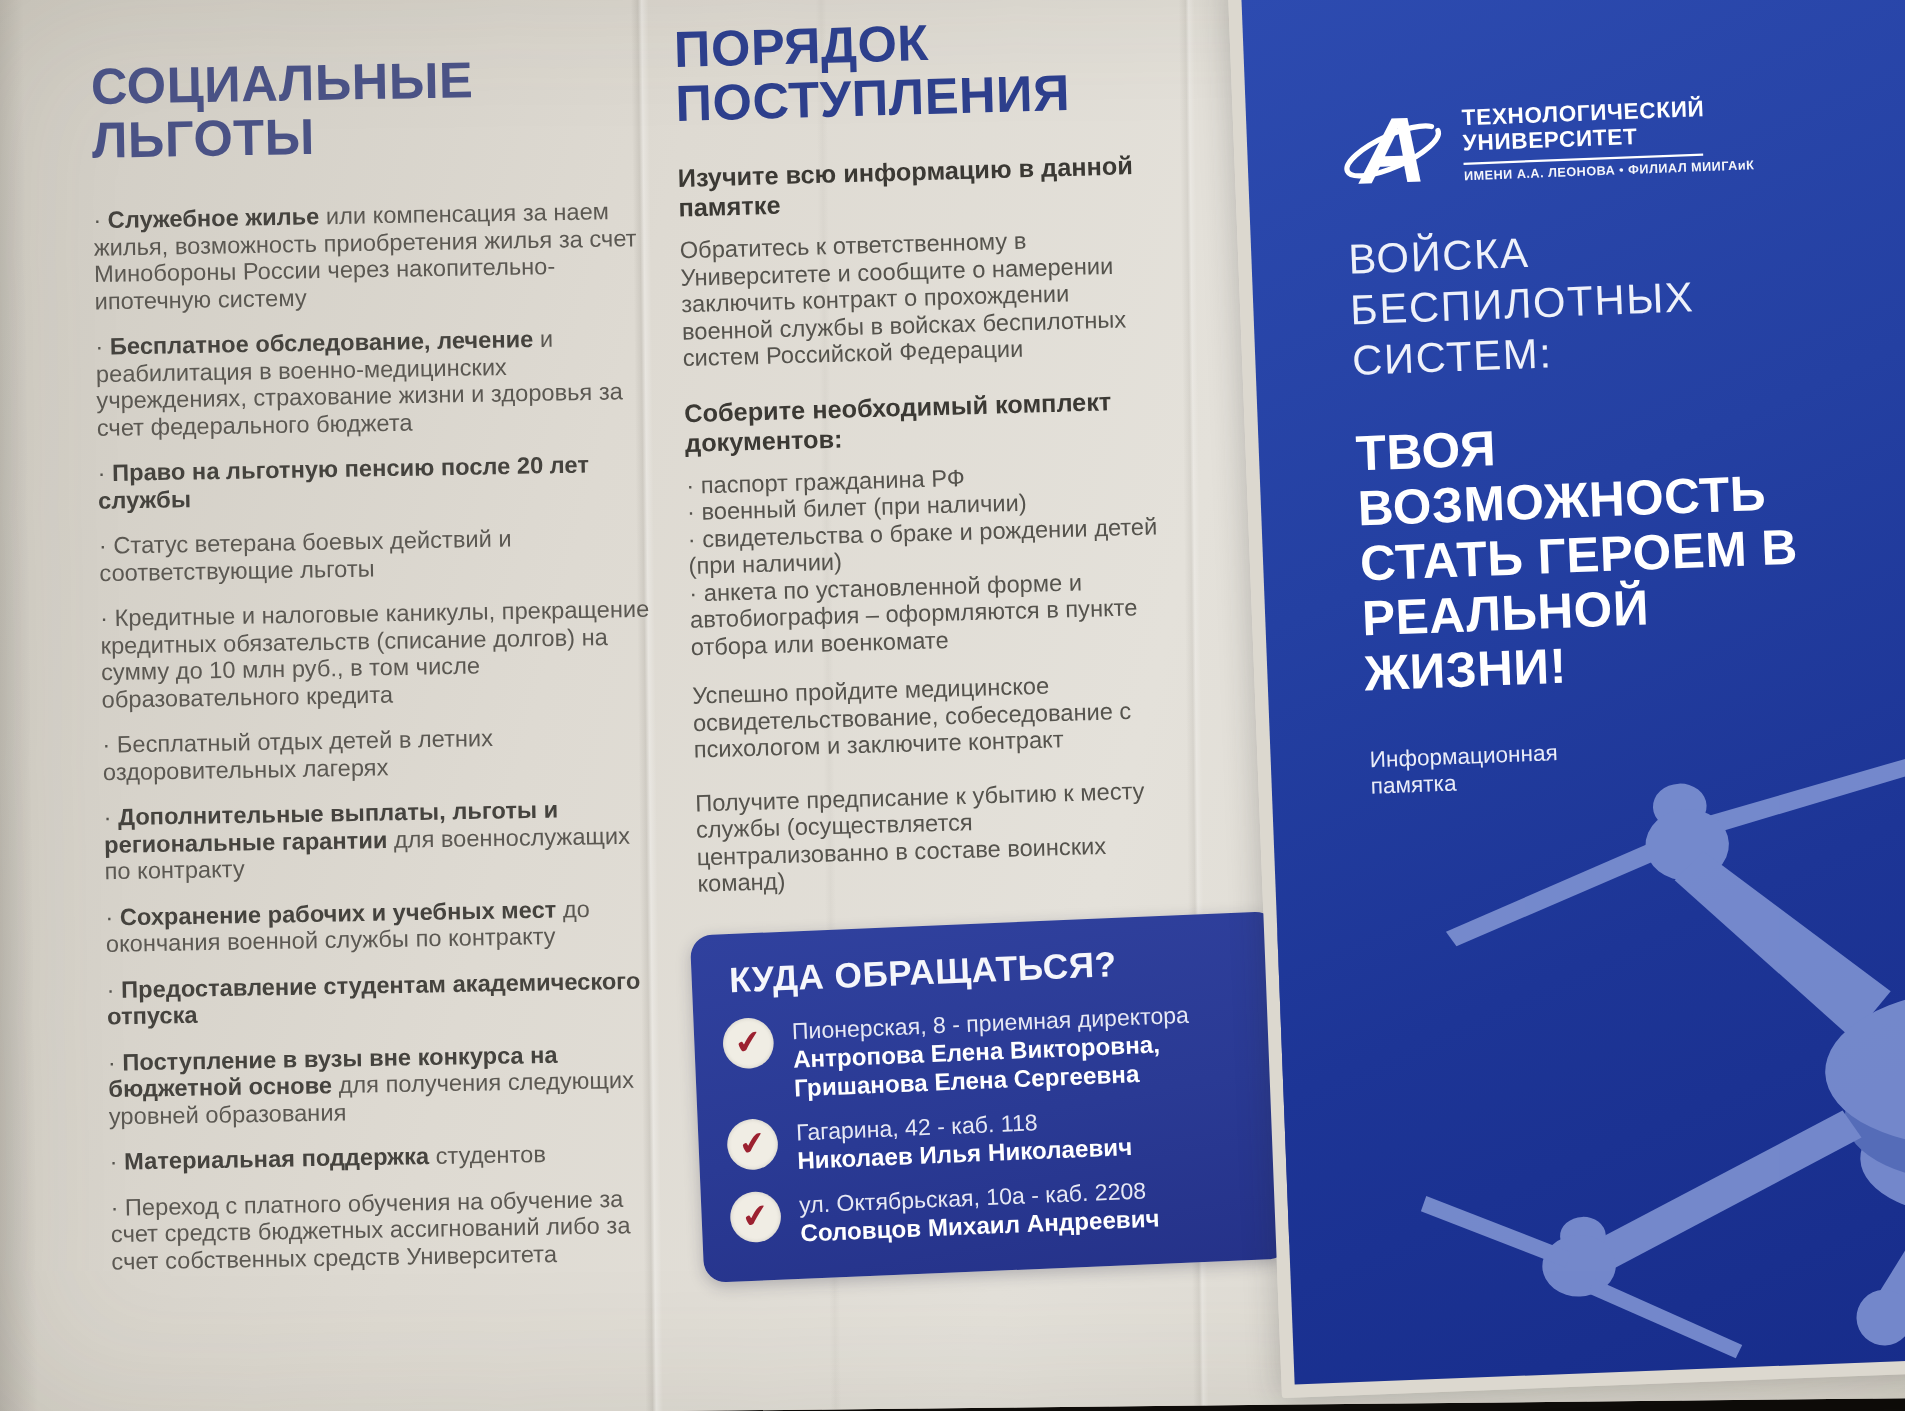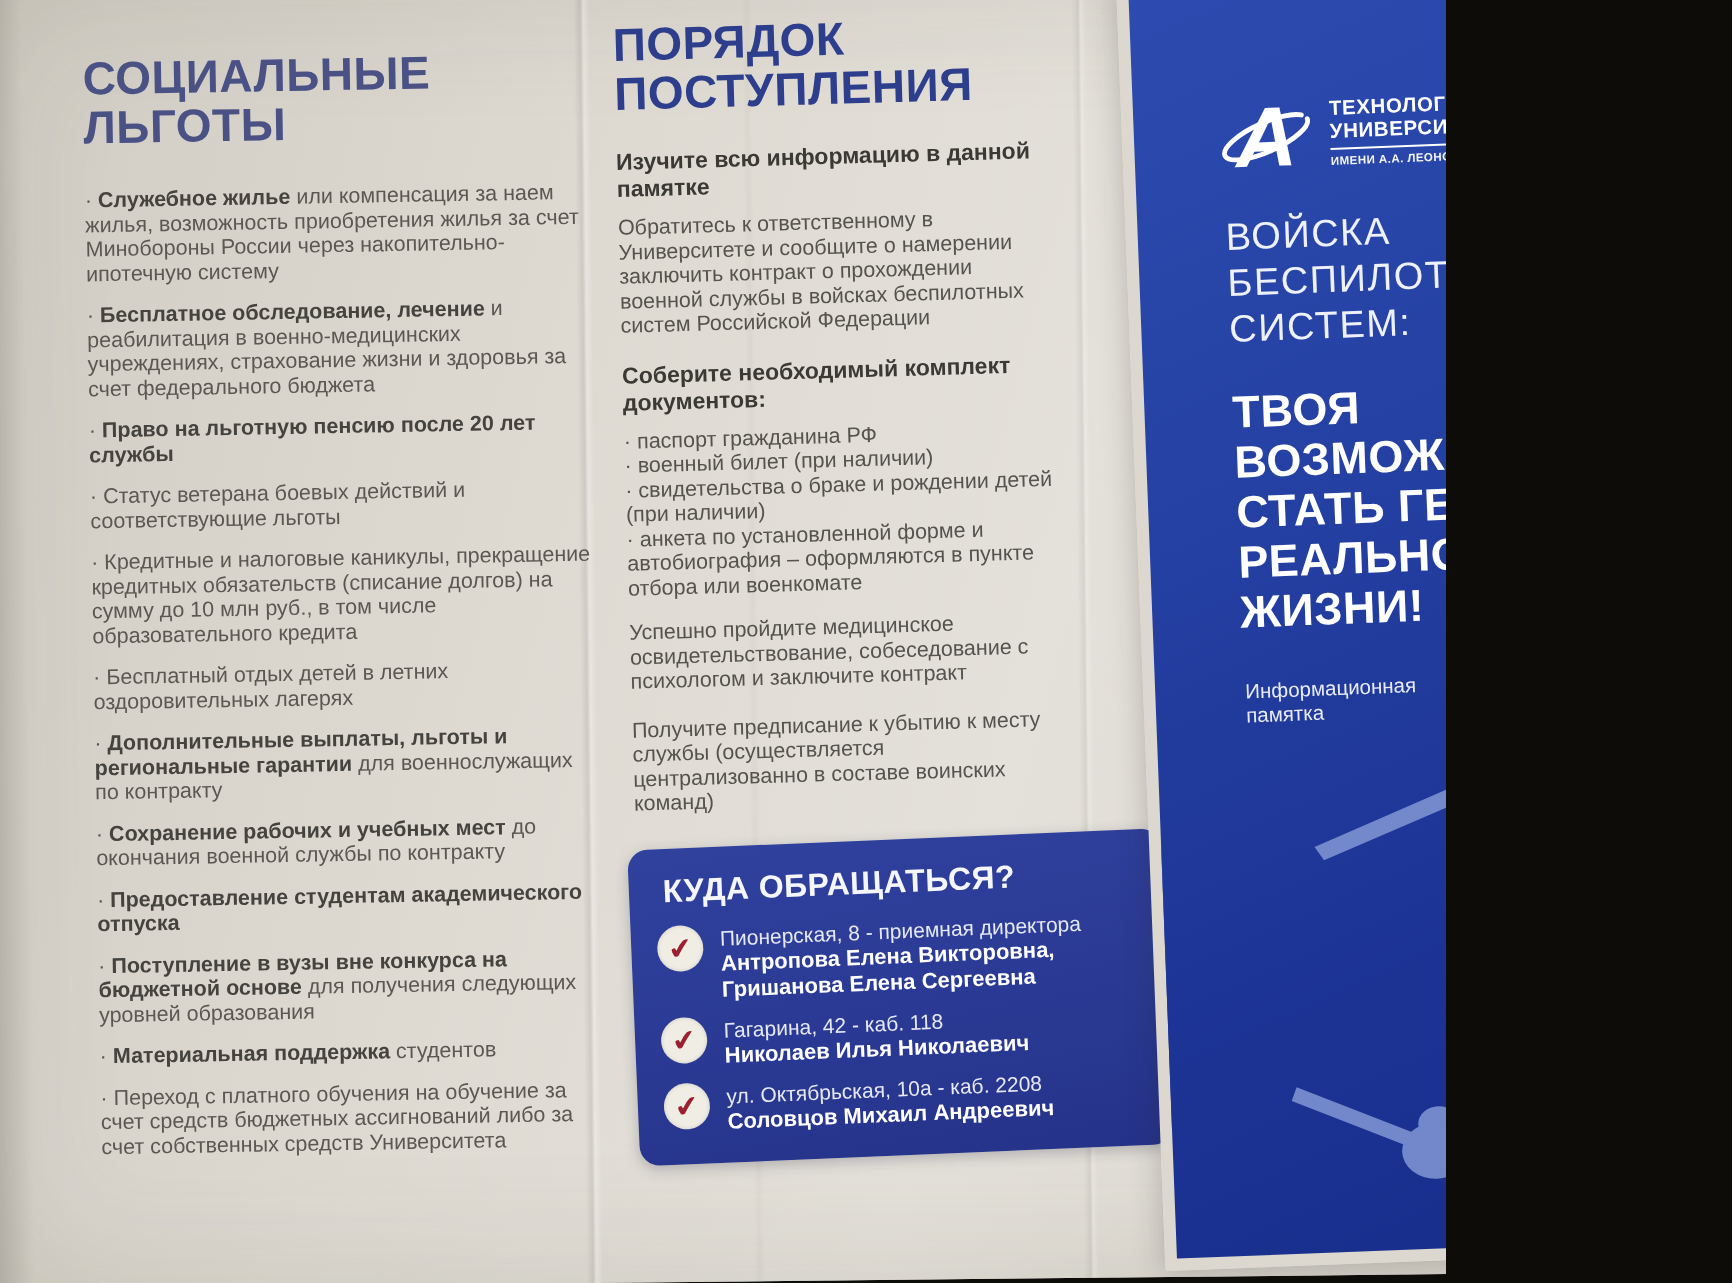--- a/index.html
+++ b/index.html
@@ -1,16 +1,16 @@
 <!DOCTYPE html>
 <html><head>
 <meta charset="utf-8">
 <style>
   html,body{margin:0;padding:0;background:#0e0c09;}
-  .photo{position:relative;width:1446px;height:1283px;background:#0e0c09;overflow:hidden;
+  .photo{position:relative;width:1732px;height:1283px;background:#0e0c09;overflow:hidden;
          font-family:"Liberation Sans","DejaVu Sans",sans-serif;}
   .paper{position:absolute;left:-18px;top:-16px;width:1786px;height:1296px;
          transform:rotate(-0.6deg);
          background-color:#dad6cd;
          background-image:linear-gradient(105deg,#d0ccc3 0%,#dedad2 32%,#e4e1da 58%,#d8d4cb 100%),
                           radial-gradient(ellipse at 38% 18%, rgba(255,255,255,0.25), rgba(0,0,0,0.05) 80%);
          box-shadow:inset 0 0 140px rgba(80,70,50,0.14);}
   .crease{position:absolute;top:0;height:100%;}
   .crease.c1{left:598px;width:16px;
       background:linear-gradient(90deg,rgba(0,0,0,0) 0%,rgba(60,55,45,0.10) 40%,rgba(255,255,255,0.30) 62%,rgba(0,0,0,0) 100%);}

